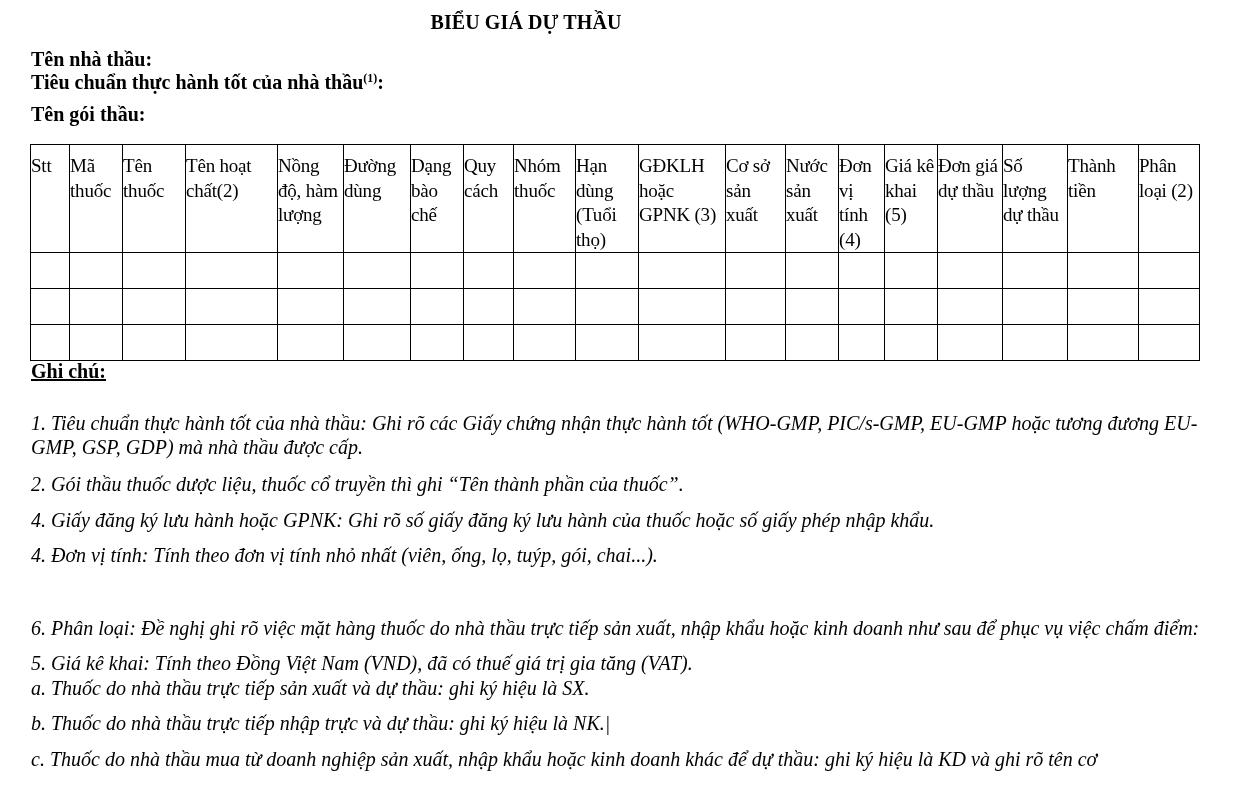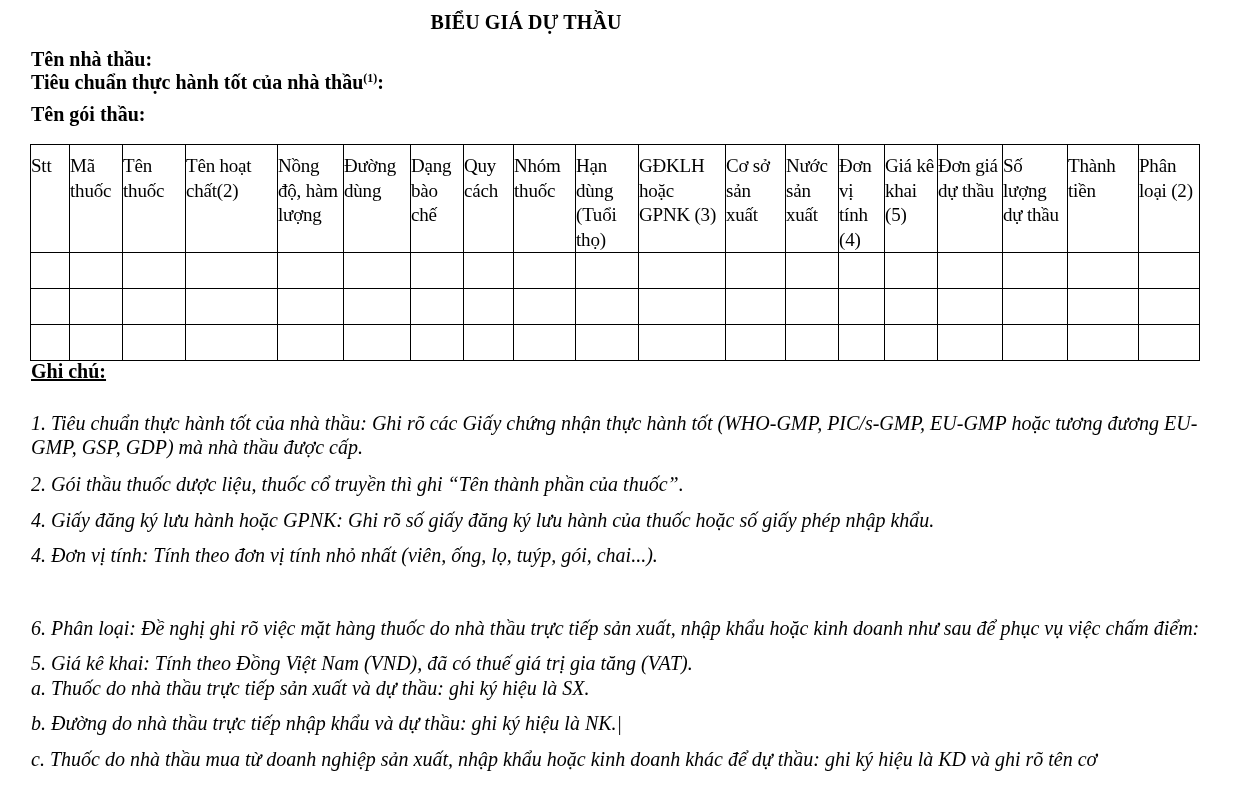--- a/index.html
+++ b/index.html
@@ -167,15 +167,15 @@
 
   <div class="notes-title">Ghi chú:</div>
 
   <div class="note" style="top:411px;">1. Tiêu chuẩn thực hành tốt của nhà thầu: Ghi rõ các Giấy chứng nhận thực hành tốt (WHO-GMP, PIC/s-GMP, EU-GMP hoặc tương đương EU- GMP, GSP, GDP) mà nhà thầu được cấp.</div>
   <div class="note" style="top:472px;">2. Gói thầu thuốc dược liệu, thuốc cổ truyền thì ghi “Tên thành phần của thuốc”.</div>
   <div class="note" style="top:508px;">4. Giấy đăng ký lưu hành hoặc GPNK: Ghi rõ số giấy đăng ký lưu hành của thuốc hoặc số giấy phép nhập khẩu.</div>
   <div class="note" style="top:543px;">4. Đơn vị tính: Tính theo đơn vị tính nhỏ nhất (viên, ống, lọ, tuýp, gói, chai...).</div>
   <div class="note" style="top:611px;margin-top:40px;">5. Giá kê khai: Tính theo Đồng Việt Nam (VND), đã có thuế giá trị gia tăng (VAT).</div>
   <div class="note" style="top:616px;">6. Phân loại: Đề nghị ghi rõ việc mặt hàng thuốc do nhà thầu trực tiếp sản xuất, nhập khẩu hoặc kinh doanh như sau để phục vụ việc chấm điểm:</div>
   <div class="note" style="top:676px;">a. Thuốc do nhà thầu trực tiếp sản xuất và dự thầu: ghi ký hiệu là SX.</div>
-  <div class="note" style="top:711px;">b. Đường do nhà thầu trực tiếp nhập khẩu và dự thầu: ghi ký hiệu là NK.|</div>
+  <div class="note" style="top:711px;">b. Thuốc do nhà thầu trực tiếp nhập trực và dự thầu: ghi ký hiệu là NK.|</div>
   <div class="note" style="top:747px; white-space:nowrap;">c. Thuốc do nhà thầu mua từ doanh nghiệp sản xuất, nhập khẩu hoặc kinh doanh khác để dự thầu: ghi ký hiệu là KD và ghi rõ tên cơ</div>
 </div>
 
 </body></html>

